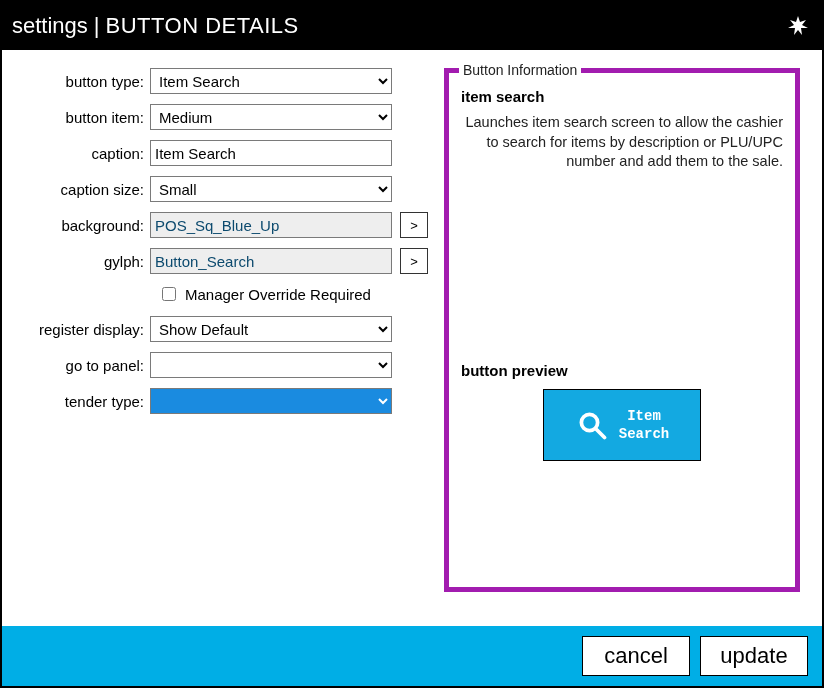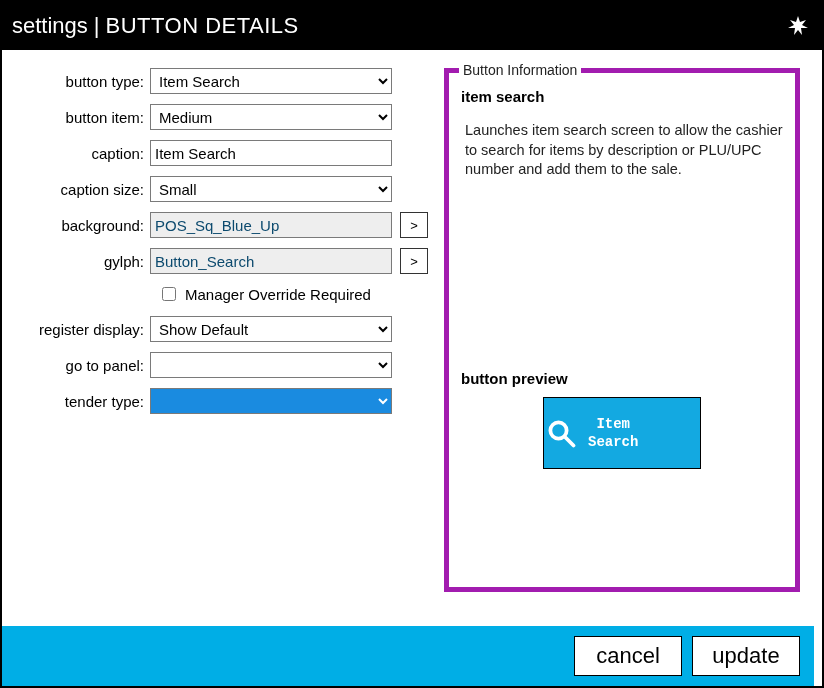--- a/index.html
+++ b/index.html
@@ -57,39 +57,41 @@
     font-weight: 400;
   }
   .info-title {
     font-weight: 700;
     font-size: 15px;
     margin: 2px 0 6px 2px;
   }
   .info-desc {
     font-size: 14.5px;
     color: #222;
-    margin: 16px 2px 0 6px;
+    margin: 8px 2px 0 6px;
     line-height: 1.35;
+    text-align: right;
   }
   .preview-label {
     font-weight: 700;
     font-size: 15px;
     margin: 190px 0 10px 2px;
   }
   .preview-wrap {
     display: flex;
     justify-content: center;
   }
   .preview-button {
     width: 158px;
     height: 72px;
     background: #13a9e1;
     border: 1px solid #000;
     display: flex;
     align-items: center;
+    justify-content: center;
     gap: 10px;
     color: #fff;
   }
   .preview-button .mag {
     width: 34px; height: 34px;
     display:flex;align-items:center;justify-content:center;
   }
   .preview-button .txt {
     font-family: "Courier New", monospace;
     font-size: 14px;
@@ -147,21 +149,21 @@
   .checkbox-row {
     display: flex;
     align-items: center;
     margin: 7px 0 12px 136px;
     font-size: 15px;
     gap: 6px;
   }
   .checkbox-row input { width:14px; height:14px; }
   .footer {
     position: absolute;
-    bottom: 0; left: 0; right: 8px;
+    bottom: 0; left: 0; right: 0;
     height: 60px;
     background: #00aee6;
     display: flex;
     align-items: center;
     justify-content: flex-end;
     padding-right: 14px;
     gap: 10px;
   }
   .footer button {
     background: #fff;

